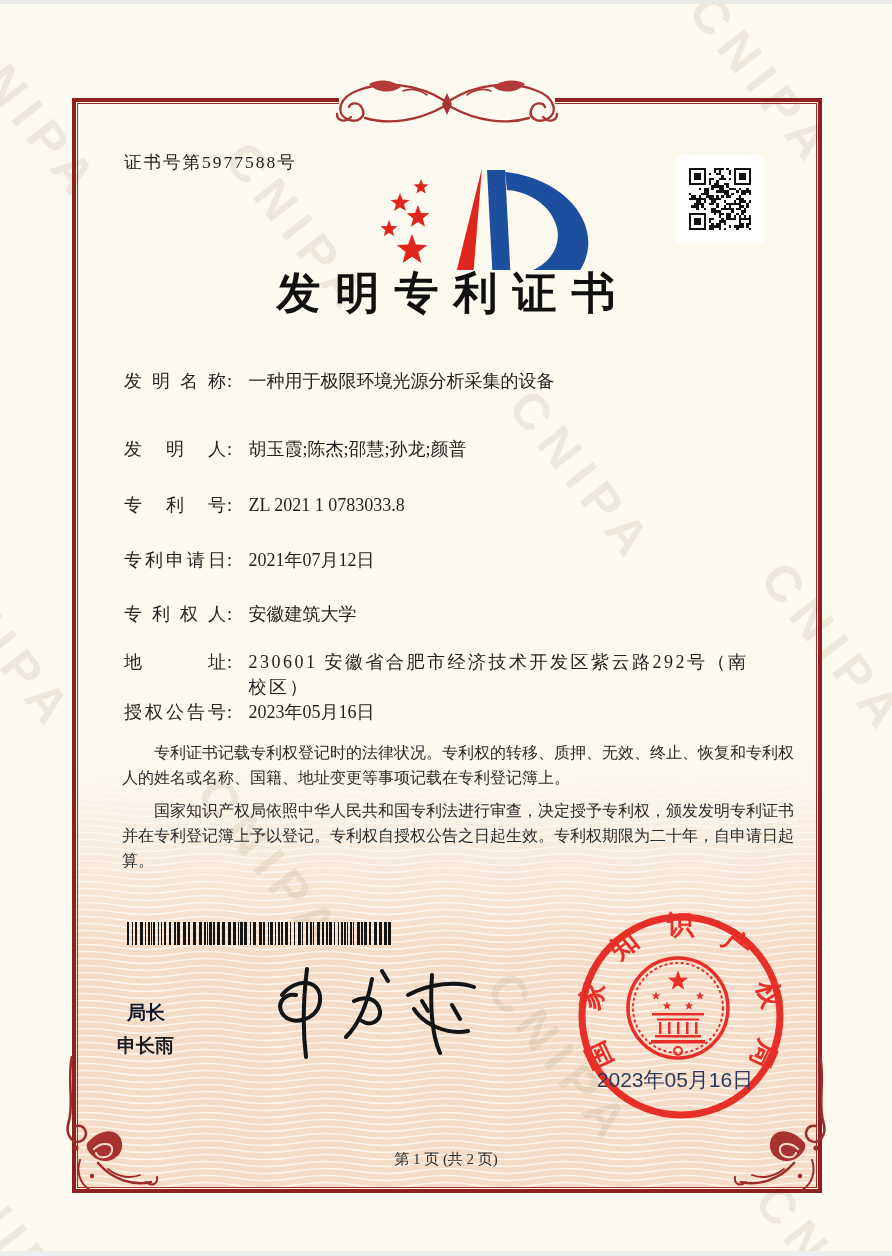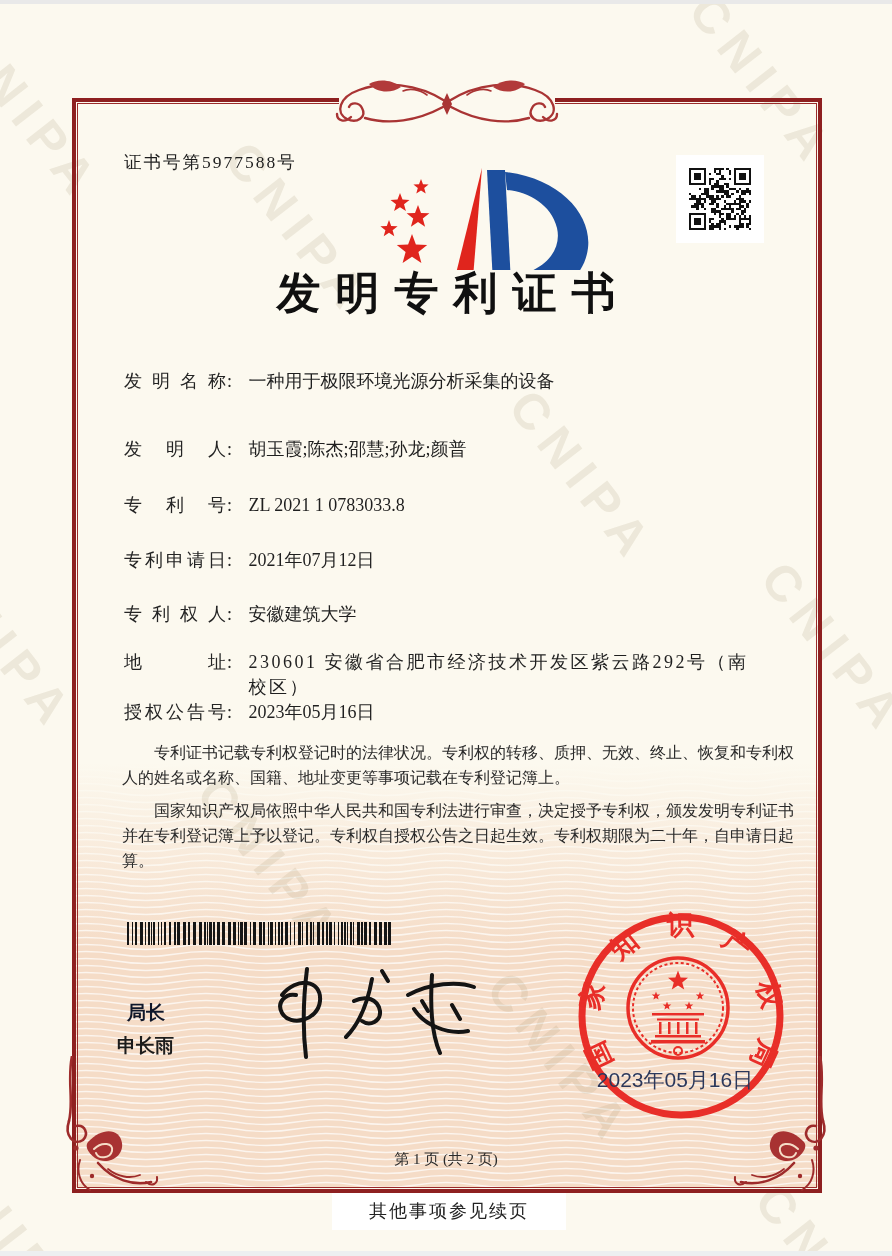--- a/index.html
+++ b/index.html
@@ -614,17 +614,16 @@
         <rect x="695" y="1022" width="2.5" height="12" fill="#e8211c"></rect>
         <rect x="655" y="1035" width="46" height="2.5" fill="#e8211c"></rect>
         <rect x="651" y="1040" width="54" height="3.5" fill="#e8211c"></rect>
         <circle cx="678" cy="1051" r="4" fill="none" stroke="#e8211c" stroke-width="2"></circle>
       </g>
       <text x="675" y="1087" text-anchor="middle" font-size="21" fill="#1c2b52" font-family="'Liberation Sans',sans-serif" data-name="seal-date">2023年05月16日</text>
     </g>
   </svg>
 
   <div class="page-info" data-name="page-number">第 1 页 (共 2 页)</div>
-  <div class="footer-strip" data-name="footer-note">其他事项参见续页</div>
 
   <div class="edge-top" data-name="page-edge-top"></div>
   <div class="edge-bottom" data-name="page-edge-bottom"></div>
 </div>
 
 </body></html>

